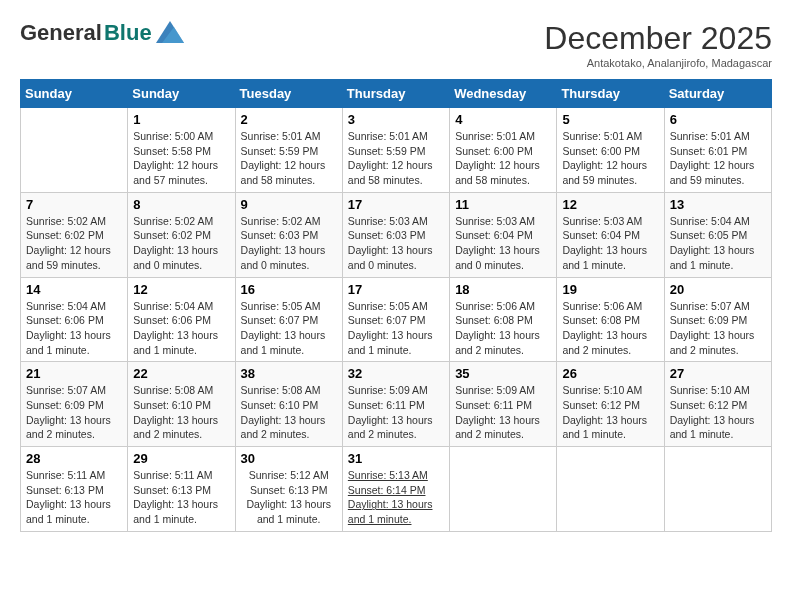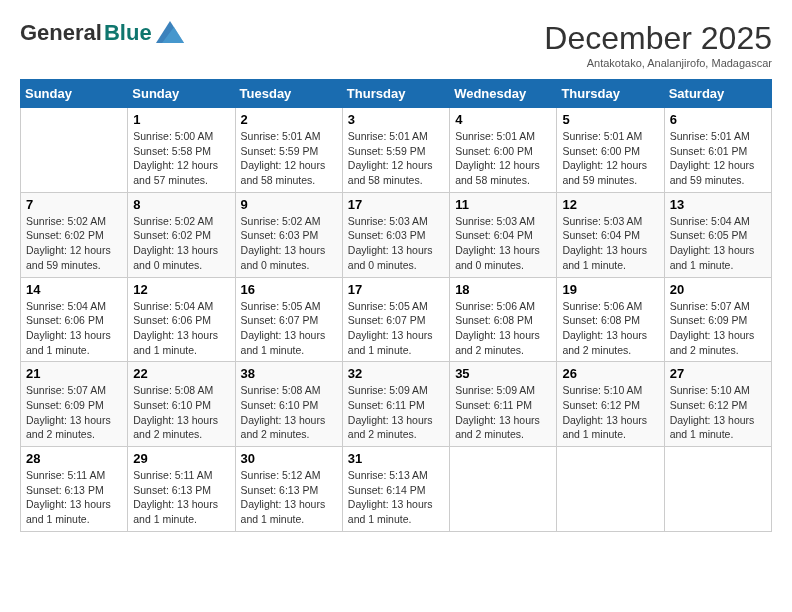--- a/index.html
+++ b/index.html
@@ -315,28 +315,28 @@
         </td>
         <td>
           <span class="day-num">29</span>
           <div class="day-info" style="white-space: pre-line;">Sunrise: 5:11 AM
 Sunset: 6:13 PM
 Daylight: 13 hours
 and 1 minute.</div>
         </td>
         <td>
           <span class="day-num">30</span>
-          <div class="day-info" style="white-space: pre-line;">Sunrise: 5:12 AM
+          <div class="day-info" style="white-space: pre-line; text-align: center;">Sunrise: 5:12 AM
 Sunset: 6:13 PM
 Daylight: 13 hours
 and 1 minute.</div>
         </td>
         <td>
           <span class="day-num">31</span>
-          <div class="day-info" style="white-space: pre-line;">Sunrise: 5:13 AM
+          <div class="day-info" style="white-space: pre-line; text-decoration: underline;">Sunrise: 5:13 AM
 Sunset: 6:14 PM
 Daylight: 13 hours
 and 1 minute.</div>
         </td>
         <td class="empty-cell"></td>
         <td class="empty-cell"></td>
         <td class="empty-cell"></td>
       </tr>
     </tbody>
 </table>

